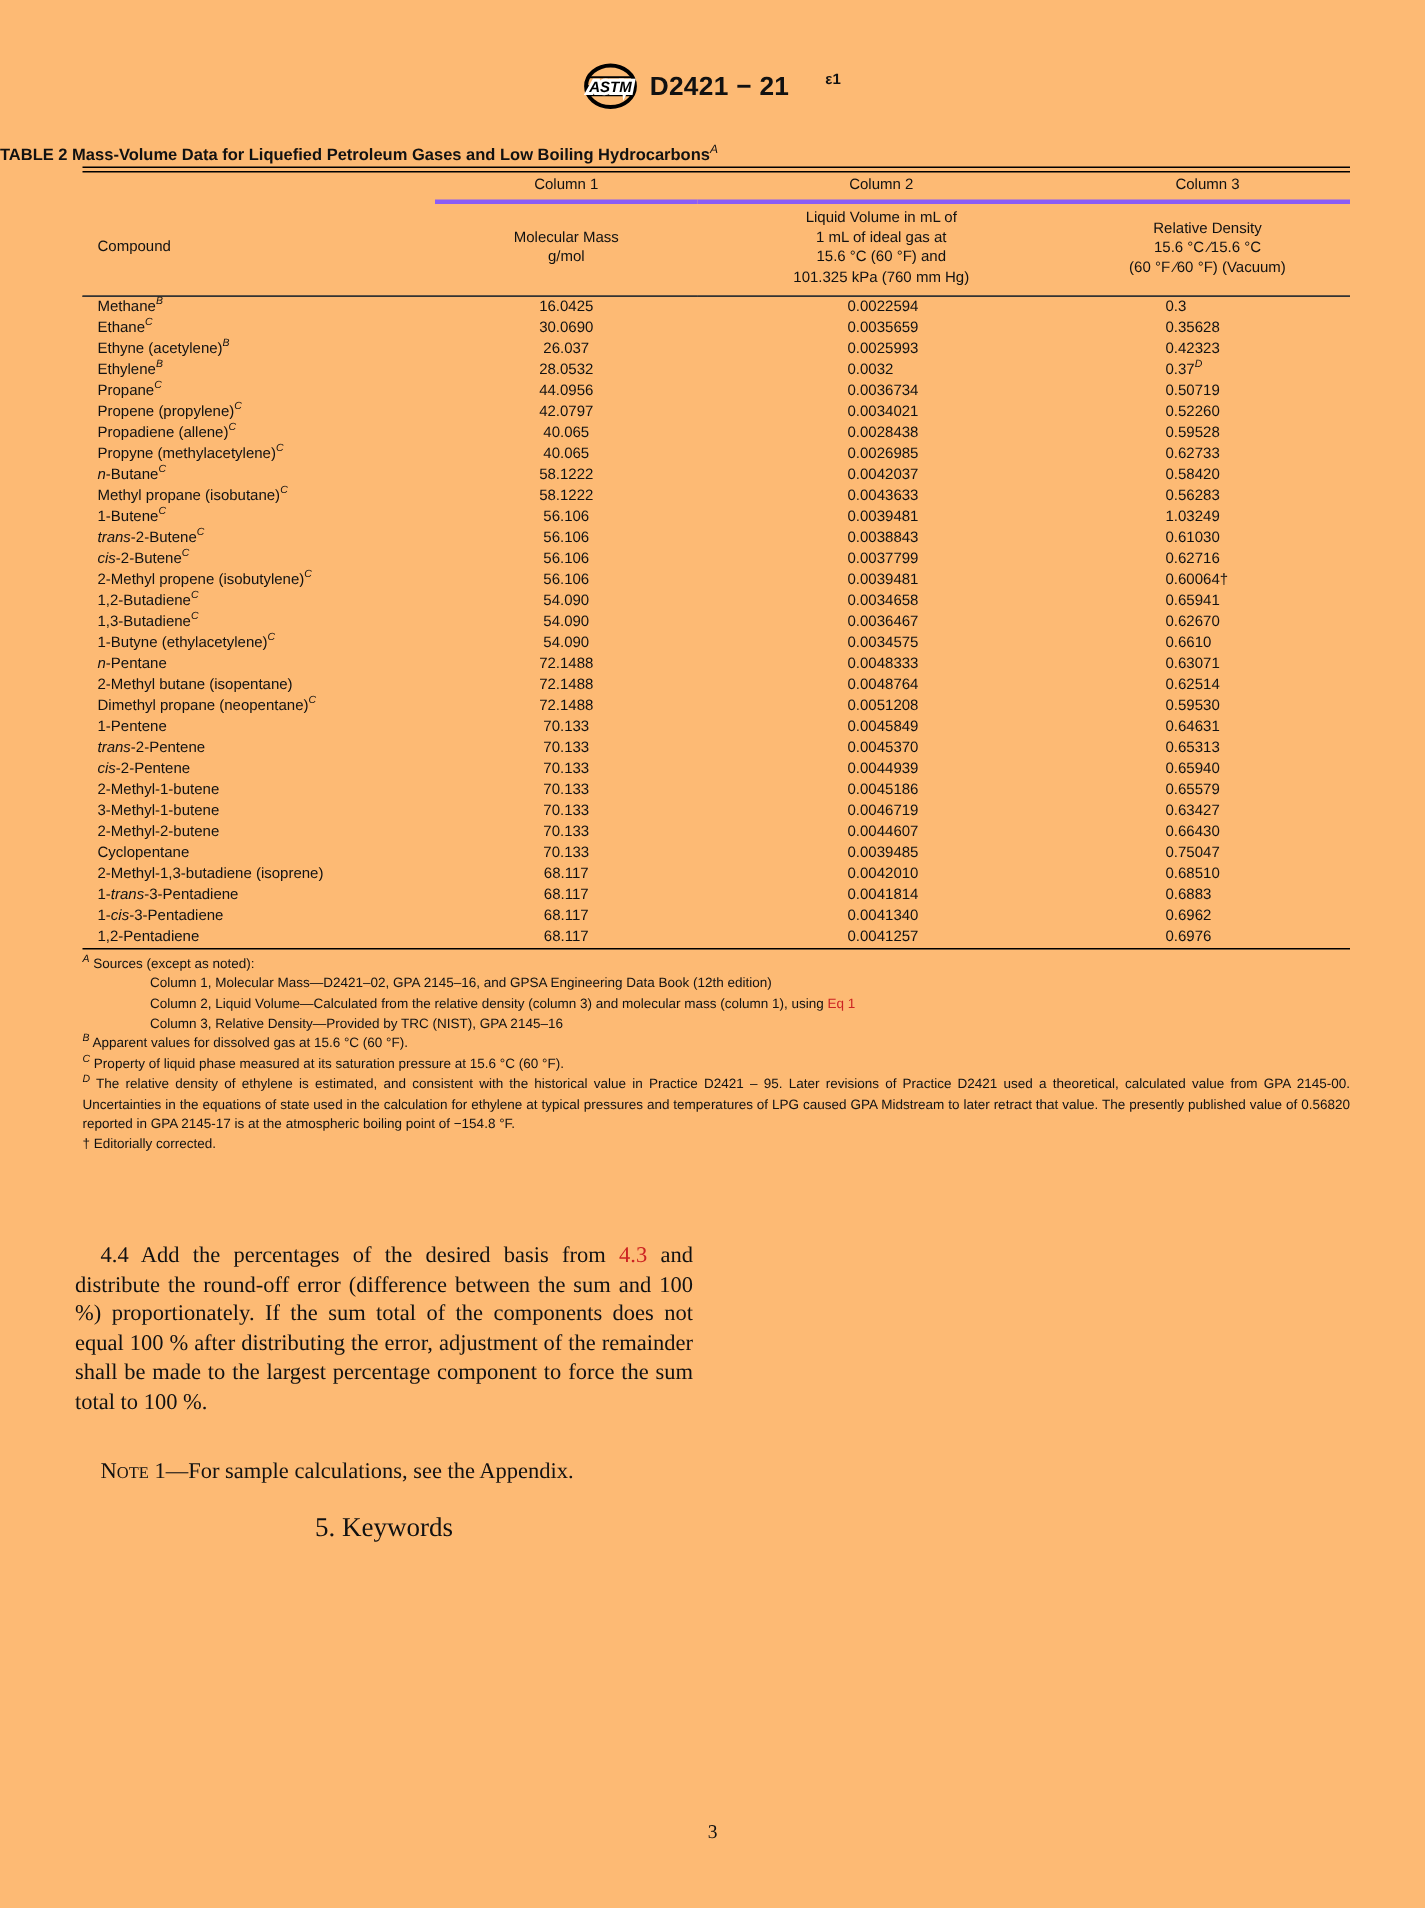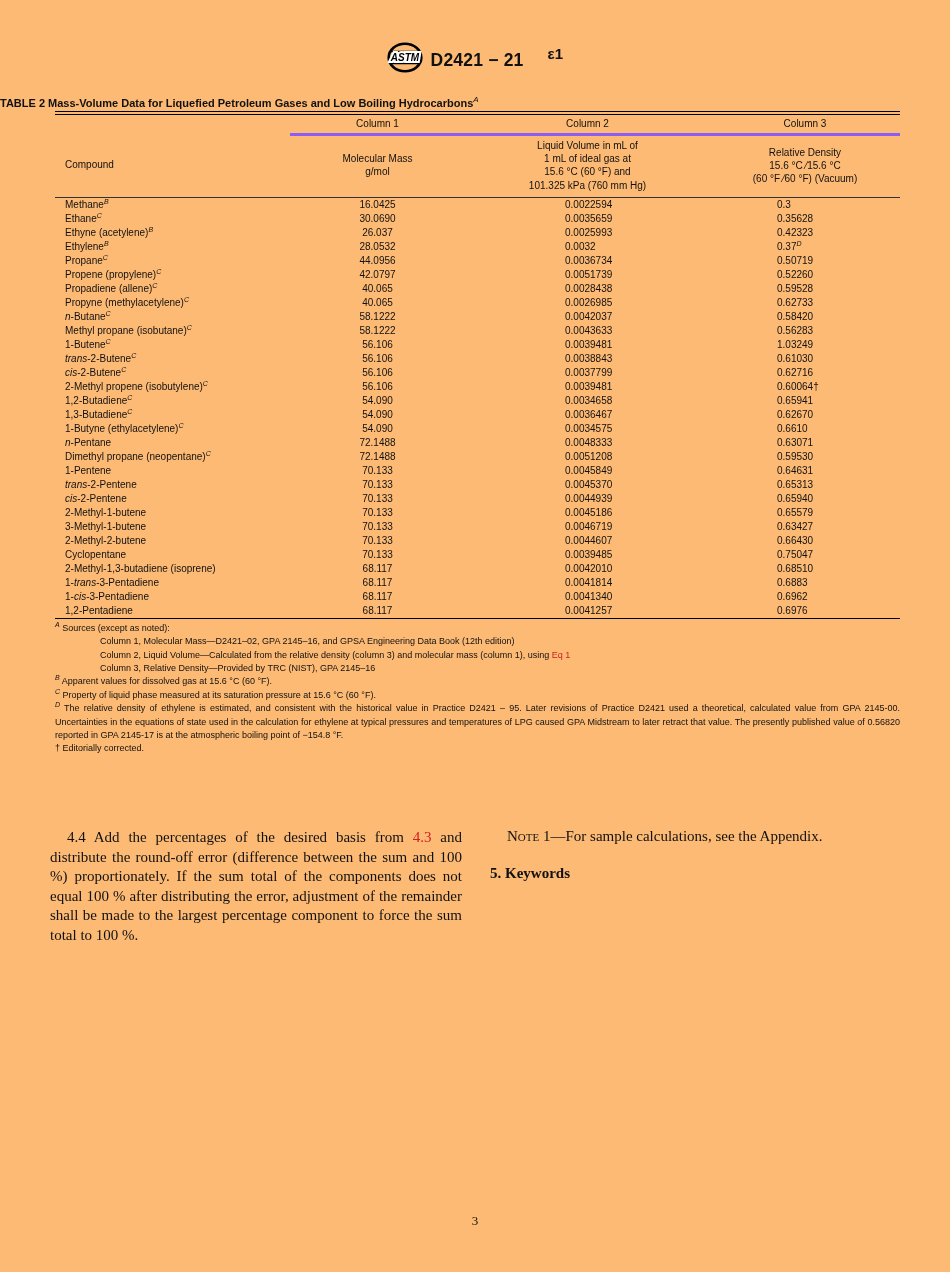--- a/index.html
+++ b/index.html
@@ -7,21 +7,21 @@
     position:relative; width:950px; height:1272px; background:#fdba74;
     font-family:"Liberation Sans", sans-serif; color:#111; overflow:hidden;
   }
 
   
   .doc-head {
     position:absolute; top:42px; left:0; width:100%;
     display:flex; justify-content:center; align-items:center; gap:8px;
   }
   .designation { font-weight:bold; font-size:17.5px; letter-spacing:.2px; }
-  .designation sup { font-size:15px; font-weight:bold;margin-left:24px; }
+  .designation sup { font-size:10px; font-weight:bold;margin-left:24px; }
 
   
   .table-title {
     position:absolute; top:95px; left:0; width:100%;
     text-align:left; font-size:11px; font-weight:bold;
   }
   .table-title sup { font-size:8px; font-style:italic; font-weight:normal; }
 
   
   .table-wrap { position:absolute; top:111px; left:55px; width:845px; }
@@ -48,27 +48,28 @@
   .fn-indent { padding-left:45px; }
   .fn-just { text-align:justify; }
   .ref-link { color:#cc2222; }
 
   
   .body-cols {
     position:absolute; top:828px; left:50px; width:852px;
     display:flex; gap:28px;
     font-family:"Liberation Serif", serif; font-size:15px; line-height:19.5px;
     color:#111;
+    flex-direction:column;
   }
   .bcol { width:412px; text-align:justify; }
   .bcol p { margin:0; }
   .p-indent { text-indent:17px; }
   .note-line { font-size:15px; line-height:16.5px; text-indent:17px; }
   .note-label { font-variant:small-caps; }
-  .kw-head { font-weight:bold; font-size:15px; margin-top:19px !important; text-align:left; }
+  .kw-head { font-weight:normal; font-size:18px; margin-top:19px !important; text-align:center; }
   .kw-text { text-indent:17px; margin-top:12px !important; }
 
   
   .page-number {
     position:absolute; top:1213px; left:0; width:100%;
     text-align:center; font-family:"Liberation Serif", serif; font-size:13px;
   }
 </style>
 </head>
 <body>
@@ -138,21 +139,21 @@
           </tr>
           <tr>
             <td class="cell-compound">Propane<sup class="csup">C</sup></td>
             <td class="cell-mass">44.0956</td>
             <td class="cell-volume">0.0036734</td>
             <td class="cell-density">0.50719</td>
           </tr>
           <tr>
             <td class="cell-compound">Propene (propylene)<sup class="csup">C</sup></td>
             <td class="cell-mass">42.0797</td>
-            <td class="cell-volume">0.0051739</td>
+            <td class="cell-volume">0.0034021</td>
             <td class="cell-density">0.52260</td>
           </tr>
           <tr>
             <td class="cell-compound">Propadiene (allene)<sup class="csup">C</sup></td>
             <td class="cell-mass">40.065</td>
             <td class="cell-volume">0.0028438</td>
             <td class="cell-density">0.59528</td>
           </tr>
           <tr>
             <td class="cell-compound">Propyne (methylacetylene)<sup class="csup">C</sup></td>
@@ -212,20 +213,26 @@
             <td class="cell-compound">1-Butyne (ethylacetylene)<sup class="csup">C</sup></td>
             <td class="cell-mass">54.090</td>
             <td class="cell-volume">0.0034575</td>
             <td class="cell-density">0.6610</td>
           </tr>
           <tr>
             <td class="cell-compound"><i>n</i>-Pentane</td>
             <td class="cell-mass">72.1488</td>
             <td class="cell-volume">0.0048333</td>
             <td class="cell-density">0.63071</td>
+          </tr>
+          <tr>
+            <td class="cell-compound">2-Methyl butane (isopentane)</td>
+            <td class="cell-mass">72.1488</td>
+            <td class="cell-volume">0.0048764</td>
+            <td class="cell-density">0.62514</td>
           </tr>
           <tr>
             <td class="cell-compound">Dimethyl propane (neopentane)<sup class="csup">C</sup></td>
             <td class="cell-mass">72.1488</td>
             <td class="cell-volume">0.0051208</td>
             <td class="cell-density">0.59530</td>
           </tr>
           <tr>
             <td class="cell-compound">1-Pentene</td>
             <td class="cell-mass">70.133</td>

